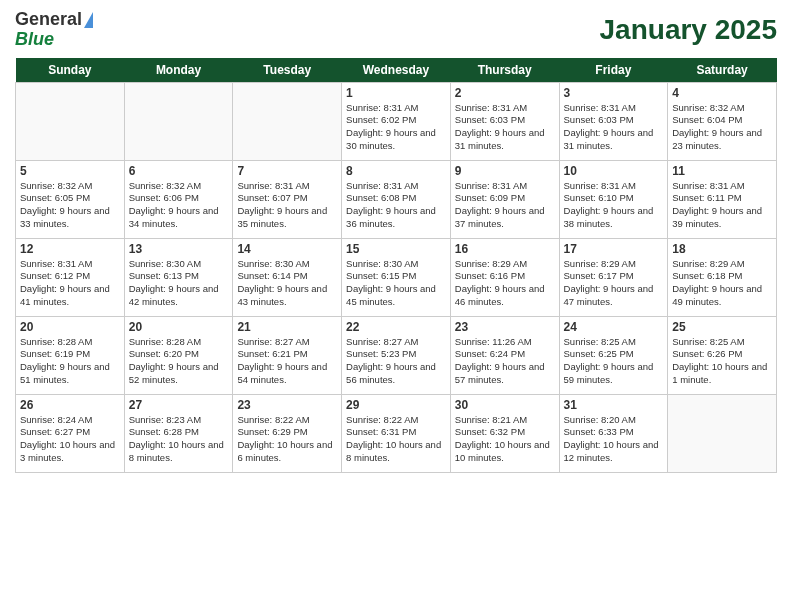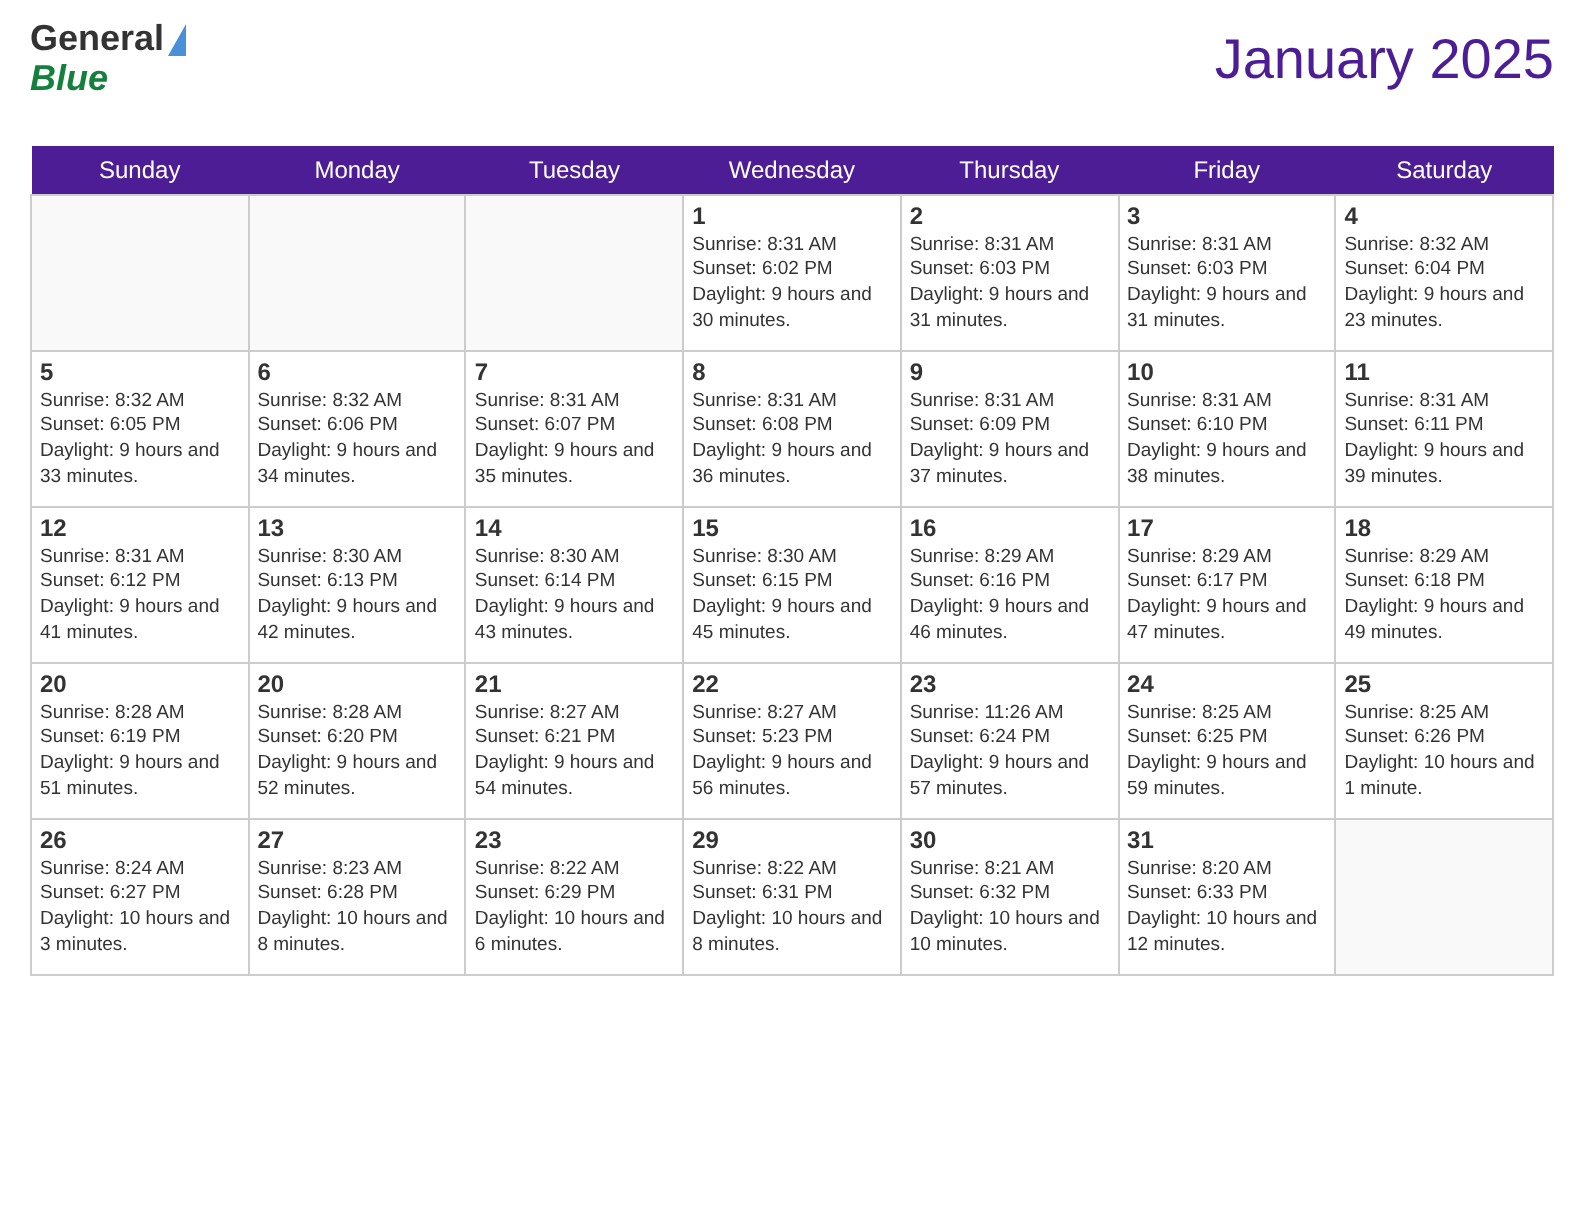--- a/index.html
+++ b/index.html
@@ -12,56 +12,56 @@
     }
     .page {
       width: 792px;
       height: 612px;
       padding: 10px 15px;
     }
     .header {
       display: flex;
       justify-content: space-between;
       align-items: center;
-      margin-bottom: 23px;
+      margin-bottom: 8px;
     }
     .logo {
       display: flex;
       align-items: center;
     }
     .logo-text {
       font-size: 18px;
       font-weight: bold;
       color: #333;
       line-height: 1.1;
     }
     .title-block {
       text-align: right;
     }
     .main-title {
       font-size: 28px;
-      font-weight: normal;
-      color: #4c1d95;
+      font-weight: bold;
+      color: #14532d;
     }
     .subtitle {
       font-size: 14px;
       color: #555;
     }
     table {
       width: 100%;
       border-collapse: collapse;
       font-size: 10px;
     }
     .day-header {
-      background-color: #4c1d95;
+      background-color: #14532d;
       color: #fff;
       text-align: center;
       padding: 5px 3px;
       font-size: 12px;
-      font-weight: normal;
+      font-weight: bold;
     }
     td {
       border: 1px solid #ccc;
       vertical-align: top;
       padding: 3px 4px;
       width: calc(100% / 7);
     }
     .date-num {
       font-weight: bold;
       font-size: 12px;

